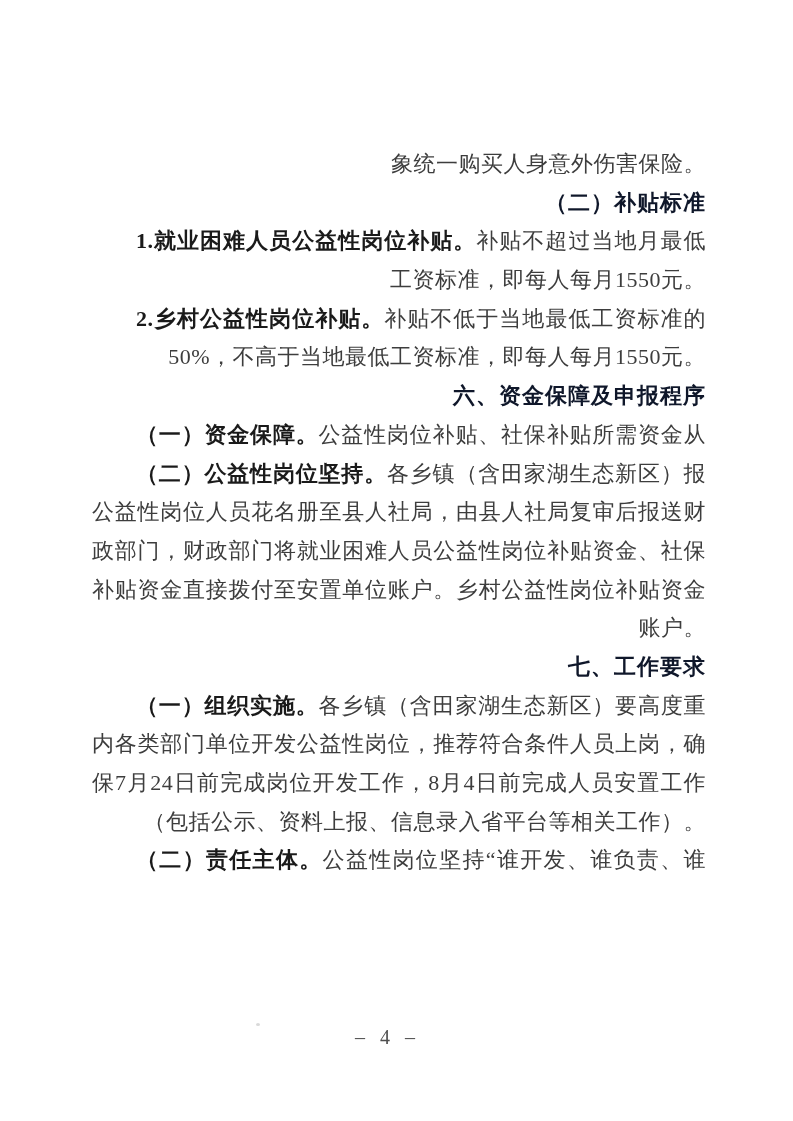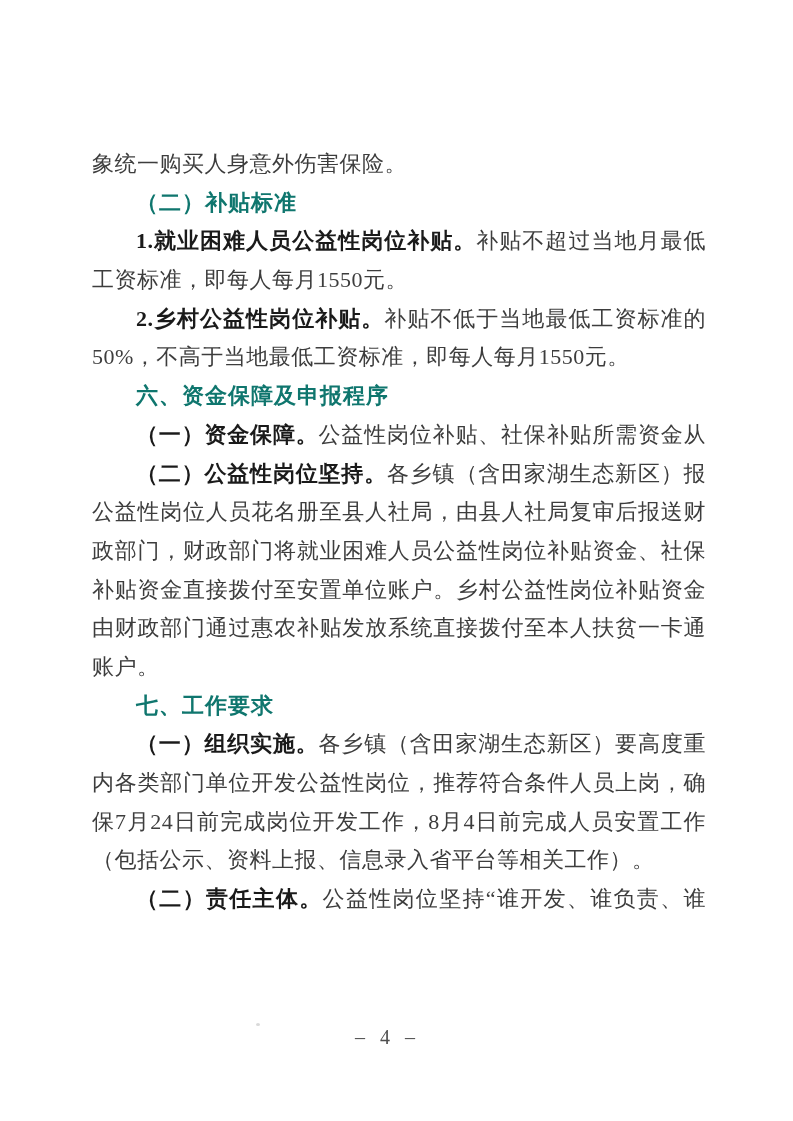--- a/index.html
+++ b/index.html
@@ -19,36 +19,36 @@
     position: absolute;
     left: 92px;
     top: 145px;
     width: 614px;
   }
   .line {
     height: 38.7px;
     line-height: 38.7px;
     font-size: 22px;
     color: #3d3d3d;
-    text-align: left;
+    text-align: right;
     overflow: hidden;
     letter-spacing: 0.5px;
   }
   .line.indent { text-indent: 2em; }
   .line.fill {
     text-align: justify;
     text-align-last: justify;
   }
   .line .head {
     font-weight: 700;
     color: #1a1a1a;
   }
   .line.hei .head {
     font-family: "Liberation Sans", sans-serif;
-    color: #0f766e;
+    color: #0f172a;
     letter-spacing: 1px;
   }
   .footer {
     position: absolute;
     left: 0;
     right: 0;
     top: 1026px;
     text-align: center;
     font-size: 20px;
     line-height: 22px;
@@ -92,21 +92,20 @@
 
 
     <div class="line indent fill"><span class="head">（二）公益性岗位坚持。</span><span class="tail">各乡镇（含田家湖生态新区）报送</span></div>
 
     <div class="line fill"><span class="head"></span><span class="tail">公益性岗位人员花名册至县人社局，由县人社局复审后报送财</span></div>
 
     <div class="line fill"><span class="head"></span><span class="tail">政部门，财政部门将就业困难人员公益性岗位补贴资金、社保</span></div>
 
     <div class="line fill"><span class="head"></span><span class="tail">补贴资金直接拨付至安置单位账户。乡村公益性岗位补贴资金</span></div>
 
-    <div class="line fill"><span class="head"></span><span class="tail">由财政部门通过惠农补贴发放系统直接拨付至本人扶贫一卡通</span></div>
 
     <div class="line"><span class="head"></span><span class="tail">账户。</span></div>
 
     <div class="line indent hei"><span class="head">七、工作要求</span><span class="tail"></span></div>
 
     <div class="line indent fill"><span class="head">（一）组织实施。</span><span class="tail">各乡镇（含田家湖生态新区）要高度重</span></div>
 
 
     <div class="line fill"><span class="head"></span><span class="tail">内各类部门单位开发公益性岗位，推荐符合条件人员上岗，确</span></div>
 

